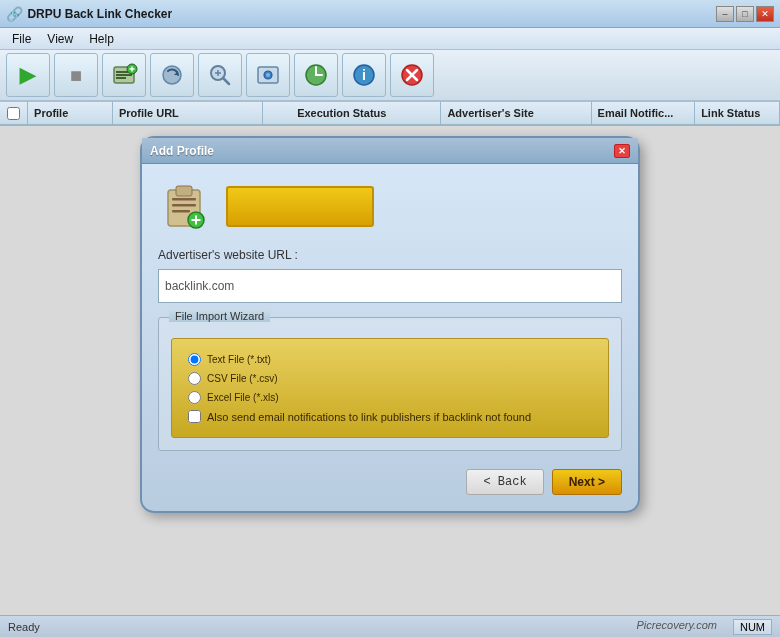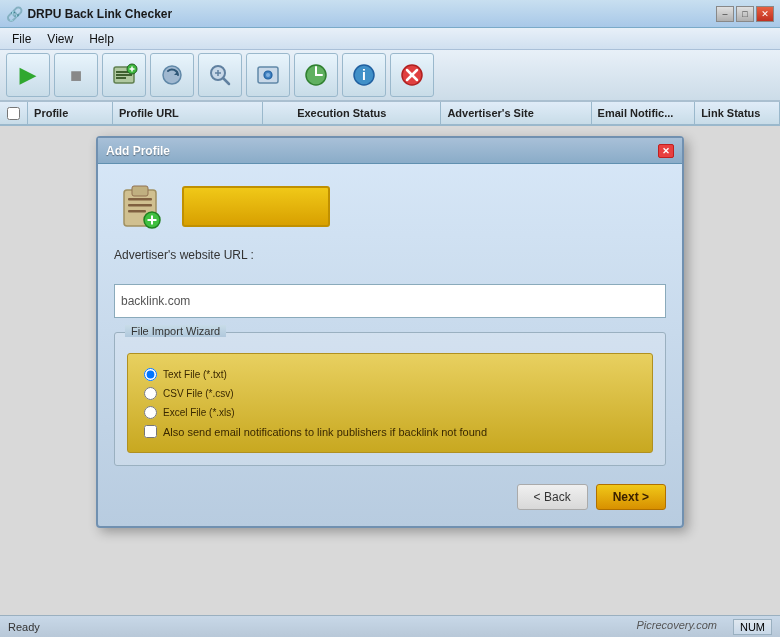--- a/index.html
+++ b/index.html
@@ -145,22 +145,22 @@
       display: flex;
       align-items: flex-start;
       justify-content: center;
       padding-top: 10px;
       z-index: 10;
     }
 
     .modal {
       background: linear-gradient(to bottom, #d8e8f8, #b8cce0);
       border: 2px solid #7090b0;
-      border-radius: 4px;
-      width: 588px;
+      border-radius: 14px;
+      width: 500px;
       padding: 0;
       box-shadow: 4px 4px 12px rgba(0,0,0,0.3);
     }
 
     .modal-title-bar {
       background: linear-gradient(to bottom, #a8c0d8, #8aacc8);
       height: 26px;
       display: flex;
       align-items: center;
       justify-content: space-between;
@@ -221,21 +221,21 @@
       color: #5a3a00;
       border-radius: 3px;
     }
 
     .url-section {
       margin-bottom: 14px;
     }
     .url-label {
       font-size: 12px;
       color: #333;
-      margin-bottom: 22px;
+      margin-bottom: 7px;
     }
     .url-input {
       width: 100%;
       height: 24px;
       border: 1px solid #8aaabb;
       padding: 16px 6px;
       font-size: 12px;
       background: white;
       color: #555;
     }
@@ -306,20 +306,21 @@
       padding: 6px 0 0 0;
     }
     .btn-back {
       padding: 5px 16px;
       background: linear-gradient(to bottom, #f0f0f0, #d8d8d8);
       border: 1px solid #aaa;
       border-radius: 3px;
       cursor: pointer;
       font-size: 12px;
       color: #333;
+      font-family: Liberation Mono, monospace;
     }
     .btn-next {
       padding: 5px 16px;
       background: linear-gradient(to bottom, #f0c818, #d89000);
       border: 1px solid #b07000;
       border-radius: 3px;
       cursor: pointer;
       font-size: 12px;
       color: #3a2000;
       font-weight: bold;

